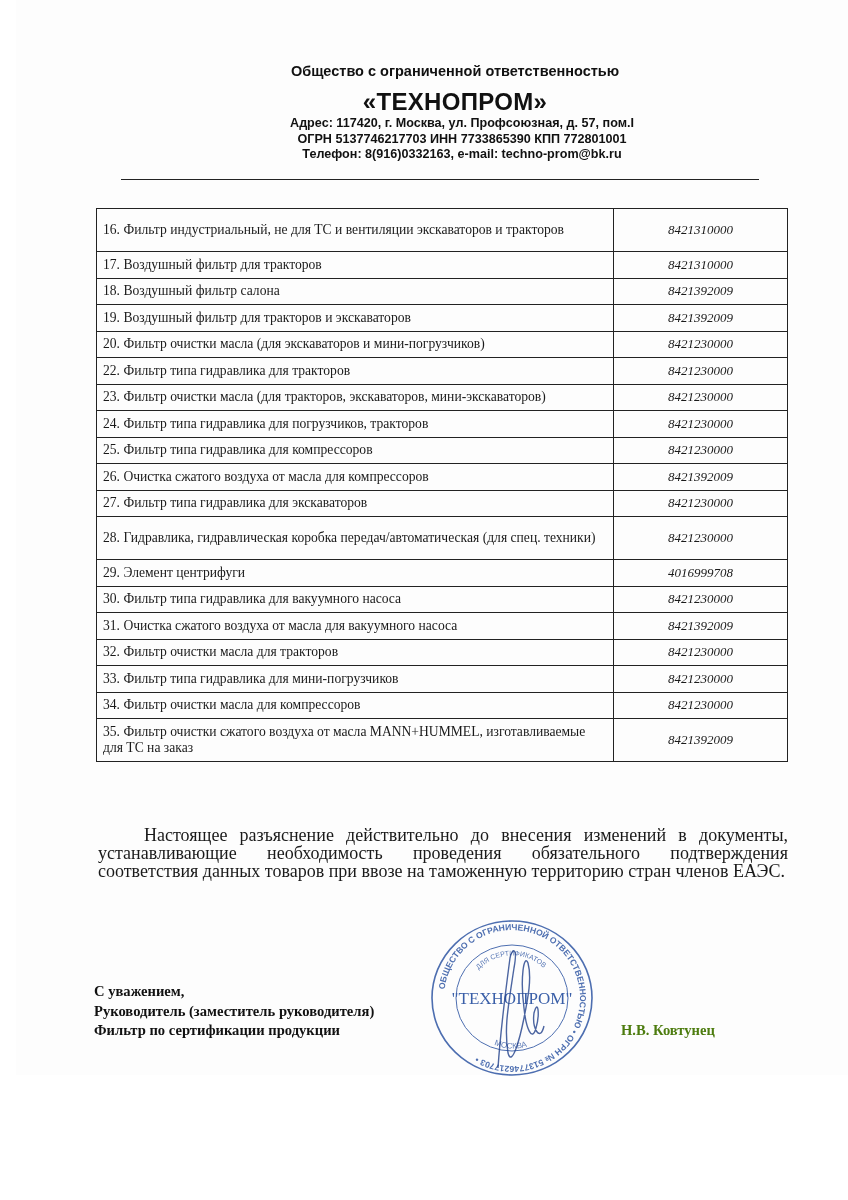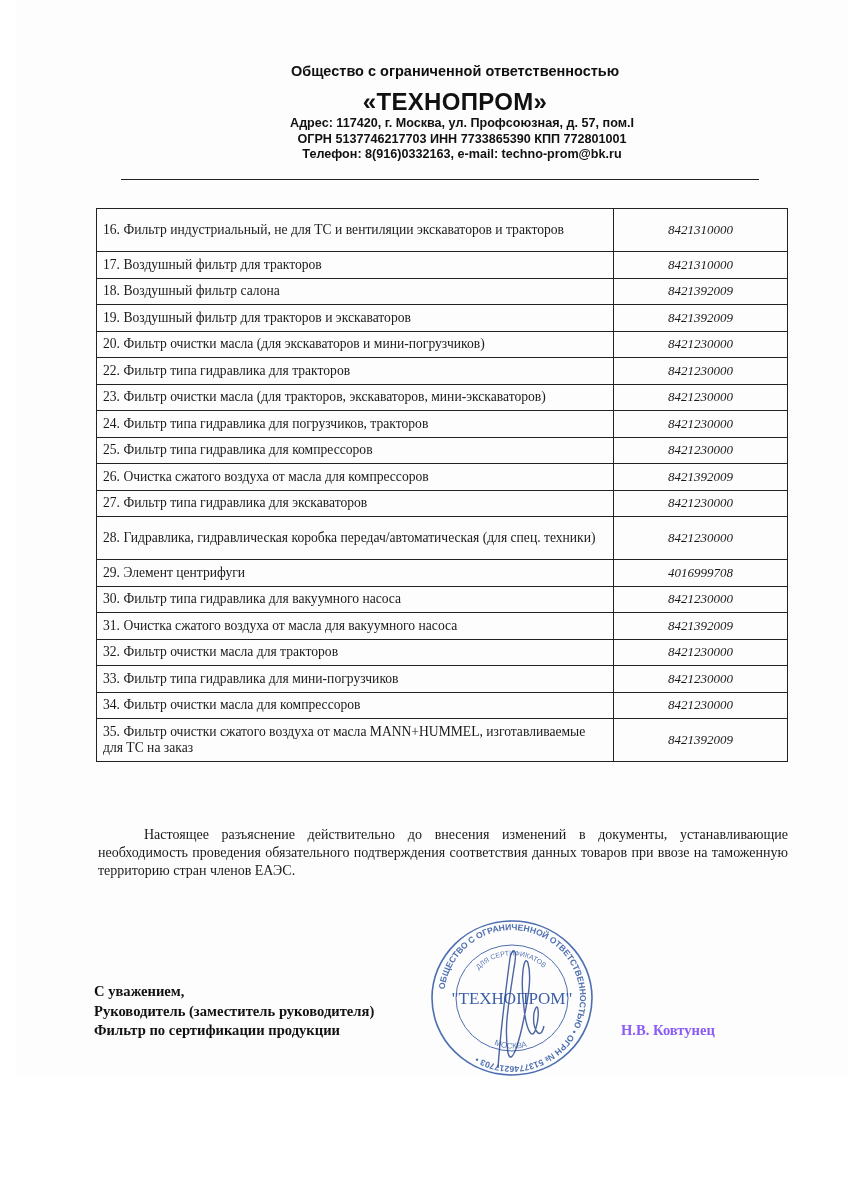--- a/index.html
+++ b/index.html
@@ -24,31 +24,31 @@
   }
   table.codes td { border: 1.4px solid #222; padding: 0 6px; vertical-align: middle; line-height: 16px; }
   table.codes td.desc { width: 505px; }
   table.codes td.code { width: 161px; text-align: center; font-size: 13px; font-style: italic; }
   table.codes tr.single td { height: 25.5px; }
   table.codes tr.double td { height: 42px; }
 
   
   .para {
     position: absolute; left: 82px; top: 826px; width: 690px;
-    font-family: "Liberation Serif", serif; font-size: 14px; line-height: 18px;
+    font-family: "Liberation Serif", serif; font-size: 18px; line-height: 18px;
     text-align: justify; color: #1a1a1a;
   }
   .para .indent { display: inline-block; width: 46px; }
 
   
   .sig { position: absolute; left: 78px; font-family: "Liberation Serif", serif; font-weight: bold; font-size: 14.6px; color: #111; }
   .sig1 { top: 983px; }
   .sig2 { top: 1003px; }
   .sig3 { top: 1022px; }
-  .signame { position: absolute; left: 605px; top: 1022px; font-family: "Liberation Serif", serif; font-weight: bold; font-size: 14.6px; color: #8b5cf6; }
+  .signame { position: absolute; left: 605px; top: 1022px; font-family: "Liberation Serif", serif; font-weight: bold; font-size: 14.6px; color: #4d7c0f; }
 
   
   .stamp { position: absolute; left: 412px; top: 918px; width: 168px; height: 160px; }
 </style>
 </head>
 <body>
 
 <div class="page">
 
   <div class="lh lh-org">Общество с ограниченной ответственностью</div>

